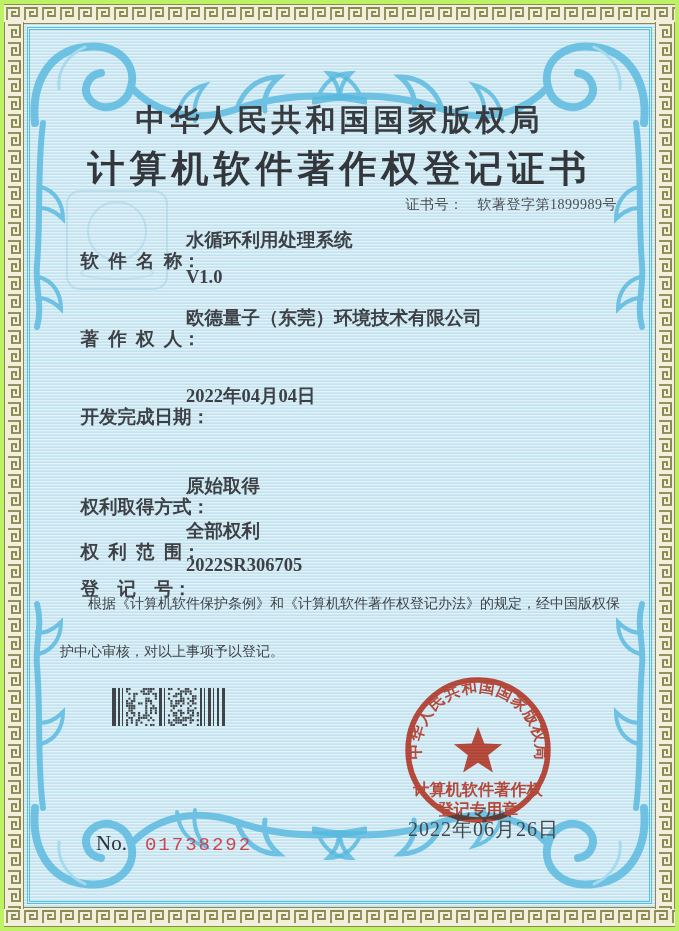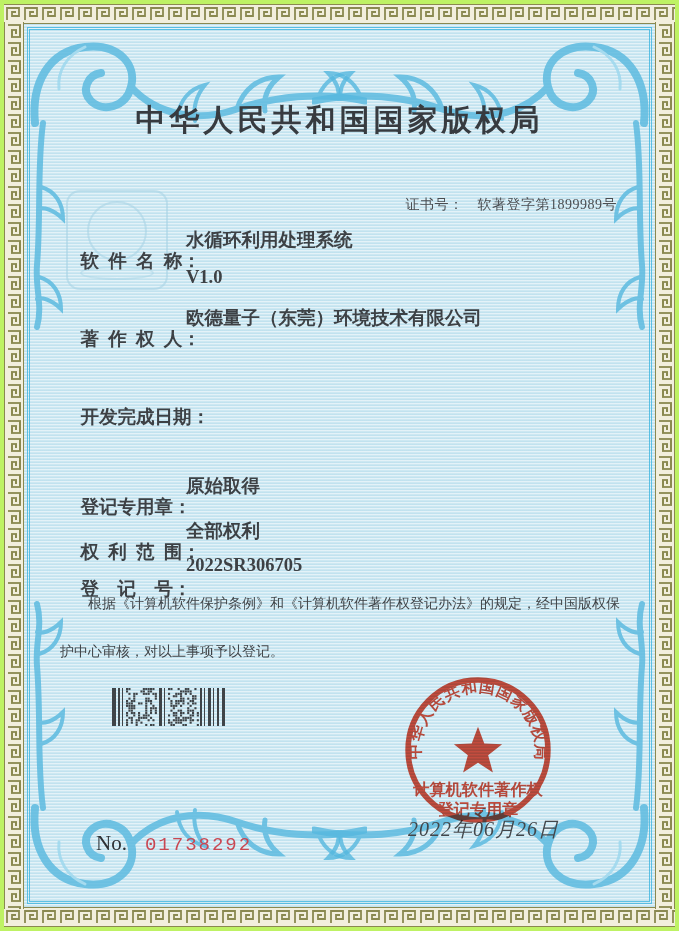--- a/index.html
+++ b/index.html
@@ -42,21 +42,21 @@
   .txt{position:absolute; z-index:4; color:#3d4145;}
   .authority{left:0; right:0; top:100px; text-align:center; font-size:30px; font-weight:700; letter-spacing:4px; color:#373b40;}
   .cert-title{left:0; right:0; top:144px; text-align:center; font-size:37px; font-weight:700; letter-spacing:5px; color:#33373c;}
   .certno{right:62px; top:196px; font-size:14px; color:#4a4d51; letter-spacing:.5px;margin-left:32px;}
   .certno .lbl{margin-right:14px;}
   .row{left:62px; font-size:18.5px; font-weight:600; white-space:pre;}
   .row .val{position:absolute; left:124px; top:0; white-space:pre; font-weight:700; width:460px;}
   .statement{left:60px; width:560px; top:580px; font-size:14px; line-height:48px; text-align:justify; text-indent:2em; font-weight:500; color:#3f4347;}
   .serial{left:96px; top:831px; font-size:21px; color:#2e3236;}
   .serial .num{font-family:"Liberation Mono","DejaVu Sans Mono",monospace; font-size:19px; color:#c94752; letter-spacing:2px; margin-left:18px;}
-  .issue-date{left:408px; top:816px; font-size:20px; letter-spacing:1px; color:#43474b; z-index:4;font-style:italic;}
+  .issue-date{left:408px; top:816px; font-size:20px; letter-spacing:1px; color:#43474b; z-index:4;}
   
   .barcode{position:absolute; left:112px; top:688px; width:114px; height:38px; z-index:4;}
   .barcode svg{display:block;}
   
   .seal{position:absolute; left:402px; top:674px; width:152px; height:152px; z-index:5; mix-blend-mode:multiply; opacity:.92;}
   .seal svg{display:block; overflow:visible;}
   .seal text{font-family:"Liberation Sans","DejaVu Sans",sans-serif; font-weight:700; fill:#d9412e;}
 </style>
 </head>
 <body>
@@ -130,42 +130,44 @@
   </div>
   <div class="fl fl-br">
     <svg width="340" height="340">
         <use href="#flourish" width="340" height="340"></use>
       </svg>
   </div>
 
   <div class="wm"></div>
 
   <div class="txt authority">中华人民共和国国家版权局</div>
+  <div class="txt cert-title">计算机软件著作权登记证书</div>
   <div class="txt certno">
     <span class="lbl">证书号：</span><span>软著登字第1899989号</span>
   </div>
 
   <div class="txt row" style="top:227px">
     <span>软  件  名  称：</span>
     <span class="val">水循环利用处理系统</span>
   </div>
   <div class="txt row" style="top:267px">
     <span class="val">V1.0</span>
   </div>
   <div class="txt row" style="top:305px">
     <span>著  作  权  人：</span>
     <span class="val">欧德量子（东莞）环境技术有限公司</span>
   </div>
   <div class="txt row" style="top:383px">
     <span>开发完成日期：</span>
+    <span class="val">2022年04月04日</span>
   </div>
   <div class="txt row" style="top:428px">
   </div>
   <div class="txt row" style="top:473px">
-    <span>登记专用章：</span>
+    <span>权利取得方式：</span>
     <span class="val">原始取得</span>
   </div>
   <div class="txt row" style="top:518px">
     <span>权  利  范  围：</span>
     <span class="val">全部权利</span>
   </div>
   <div class="txt row" style="top:555px">
     <span>登    记    号：</span>
     <span class="val">2022SR306705</span>
   </div>

